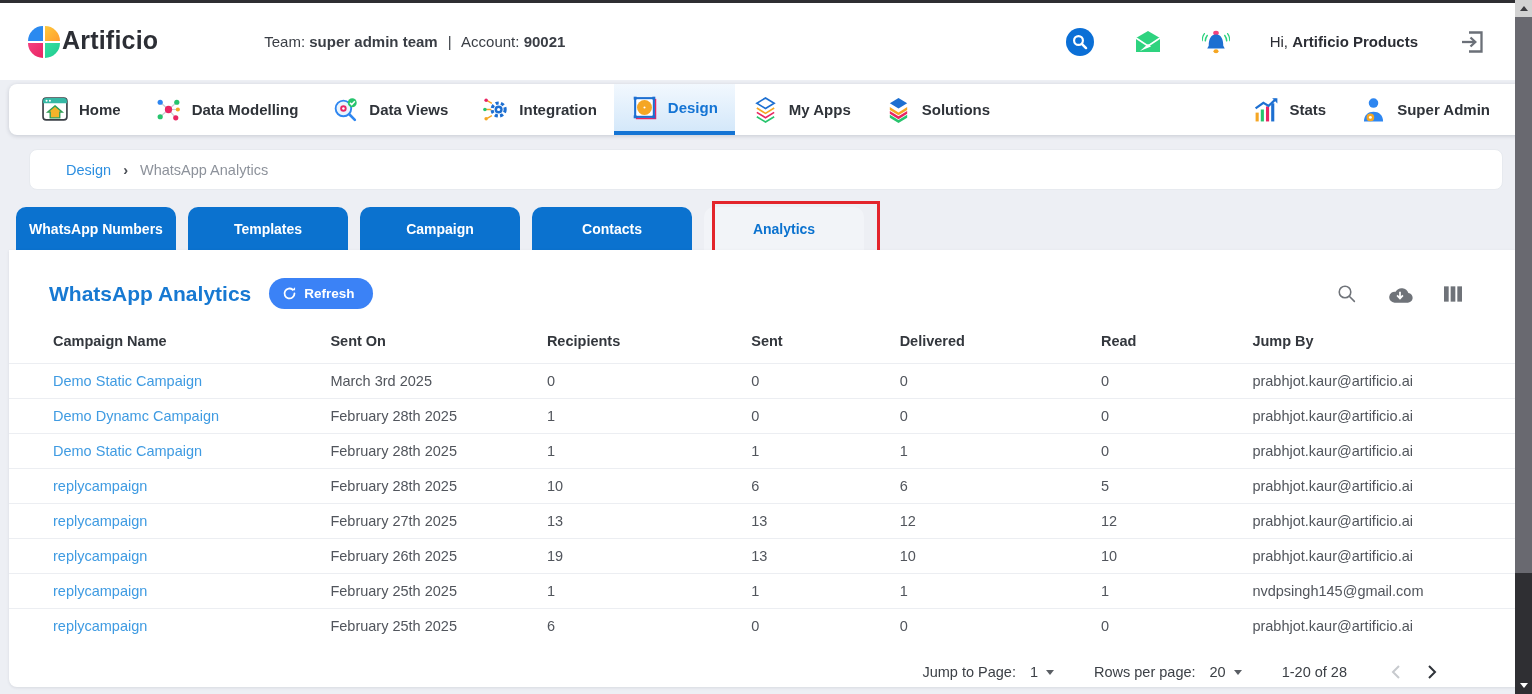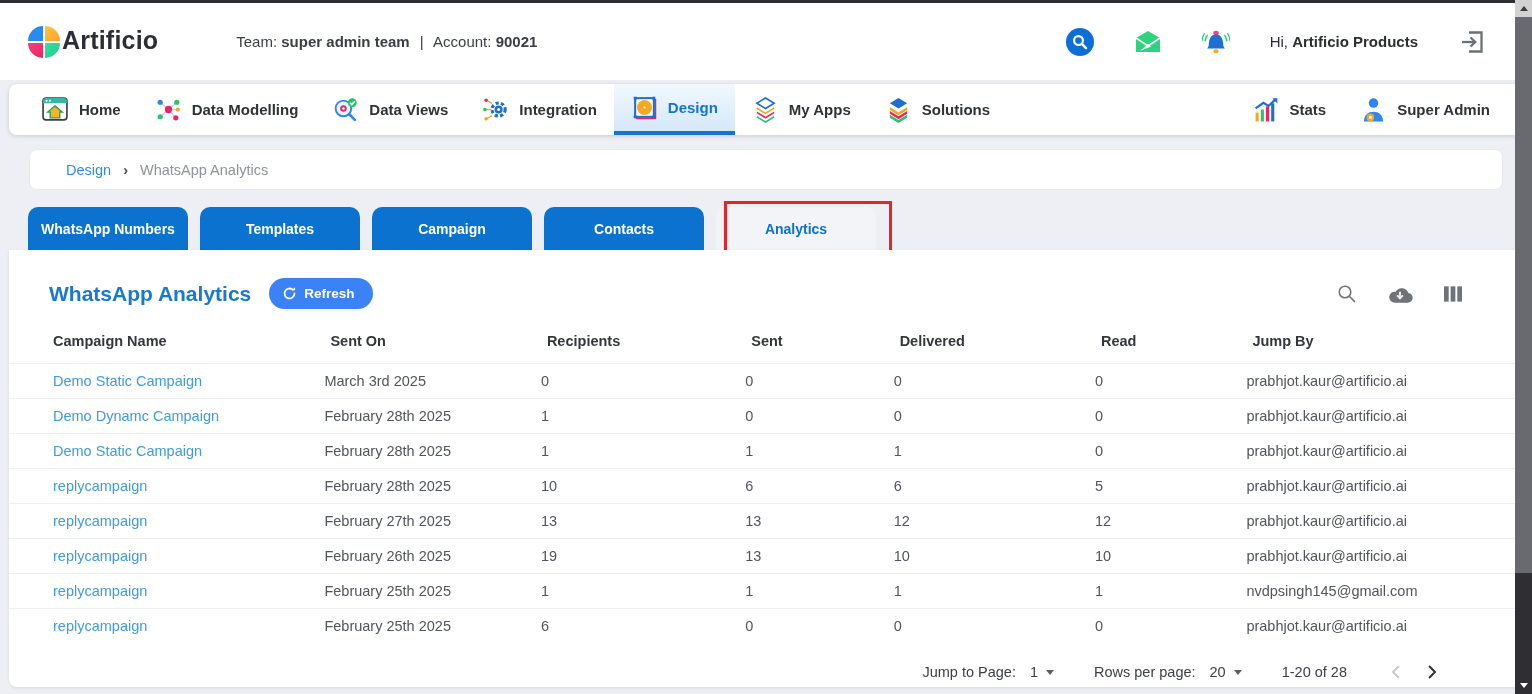--- a/index.html
+++ b/index.html
@@ -13,21 +13,21 @@
   .header { background:#fff; height:77px; display:flex; align-items:center; padding:0 46px 0 28px; }
   .brand { display:flex; align-items:flex-start; gap:2px; }
   .logo-mark { width:32px; height:32px; display:grid; grid-template-columns:1fr 1fr; grid-template-rows:1fr 1fr; gap:2px; }
   .logo-mark span { display:block; }
   .q-tl { background:#2b8af0; border-radius:100% 0 0 0; }
   .q-tr { background:linear-gradient(135deg,#ffc93c,#ff9d2e); border-radius:0 100% 0 0; }
   .q-bl { background:linear-gradient(135deg,#f4407f,#e92563); border-radius:0 0 0 100%; }
   .q-br { background:linear-gradient(135deg,#35e0a1,#1fc98f); border-radius:0 0 100% 0; }
   .brand-name { font-size:25px; font-weight:800; color:#2c2e35; letter-spacing:.2px; }
 
-  .team-info { margin-left:78px; font-size:15px; color:#3a3e45; }
+  .team-info { margin-left:106px; font-size:15px; color:#3a3e45; }
   .team-info b { font-weight:700; }
   .team-info .sep { margin:0 6px; color:#3a3e45; }
 
   .header-right { margin-left:auto; display:flex; align-items:center; gap:40px; }
   .hicon { width:28px; height:28px; display:flex; align-items:center; justify-content:center; cursor:pointer; }
   .greeting { font-size:15px; color:#2c2e35; white-space:nowrap; }
   .greeting b { font-weight:700; }
 
   
   .navbar { margin:4px 9px 0 9px; background:#fff; border-radius:8px; box-shadow:0 1px 4px rgba(30,40,60,.18);
@@ -39,42 +39,42 @@
   .nav-right { margin-left:auto; display:flex; }
 
   
   .breadcrumb { margin:14px 29px 0 29px; height:41px; background:#fff; border:1px solid #e7eaef; border-radius:8px;
                 display:flex; align-items:center; padding:0 36px; font-size:14.5px; gap:12px; }
   .bc-link { color:#2d8fe0; cursor:pointer; }
   .bc-sep { color:#4a4e55; font-weight:700; }
   .bc-current { color:#8d929b; }
 
   
-  .tabs { margin:17px 0 0 28px; display:flex; gap:12px; position:relative; height:43px; }
+  .tabs { margin:17px 0 0 16px; display:flex; gap:12px; position:relative; height:43px; }
   .tab-btn { width:160px; height:43px; background:#0b72cf; color:#fff; font-weight:700; font-size:14px;
              border:none; border-radius:10px 10px 0 0; cursor:pointer; font-family:"Liberation Sans",sans-serif; }
   .tab-btn.active { background:#f2f4f8; color:#0b72cf; }
   .highlight-box { position:absolute; left:696px; top:-6px; width:168px; height:55px;
                    border:3px solid #e3242b; pointer-events:none; }
 
   
   .main-card { margin:0 9px; background:#fff; border-radius:0 8px 8px 8px; height:437px;
                box-shadow:0 1px 3px rgba(30,40,60,.10); position:relative; }
   .title-row { display:flex; align-items:center; padding:28px 60px 12px 40px; }
   .page-title { font-size:21px; font-weight:700; color:#1779d2; }
   .refresh-btn { margin-left:18px; background:#3b82f6; color:#fff; border:none; border-radius:17px;
                  padding:8px 18px 8px 13px; font-size:13.5px; font-weight:600; display:flex; align-items:center;
                  gap:7px; cursor:pointer; font-family:"Liberation Sans",sans-serif; }
   .toolbar { margin-left:auto; display:flex; align-items:center; gap:30px; }
   .tbicon { cursor:pointer; display:flex; }
 
   table { width:100%; border-collapse:collapse; font-size:14.5px; table-layout:fixed; }
   thead th { text-align:left; font-weight:700; color:#33373d; padding:12px 8px 14px 8px; }
   th:first-child, td:first-child { padding-left:44px; }
-  tbody td { padding:9px 2px; border-top:1px solid #eceef2; color:#51555c; white-space:nowrap; overflow:hidden; }
+  tbody td { padding:9px 8px; border-top:1px solid #eceef2; color:#51555c; white-space:nowrap; overflow:hidden; }
   td.link { color:#3f9be2; cursor:pointer; }
 
   
   .pagination { display:flex; align-items:center; justify-content:flex-end; padding:16px 78px 0 0;
                 font-size:14.5px; color:#3c4046; gap:10px; }
   .pg-label { margin-right:4px; }
   .pg-select { display:flex; align-items:center; gap:8px; cursor:pointer; margin-right:30px; }
   .caret { width:0; height:0; border-left:4.5px solid transparent; border-right:4.5px solid transparent;
            border-top:5.5px solid #5a5e64; }
   .pg-range { margin-right:26px; }

